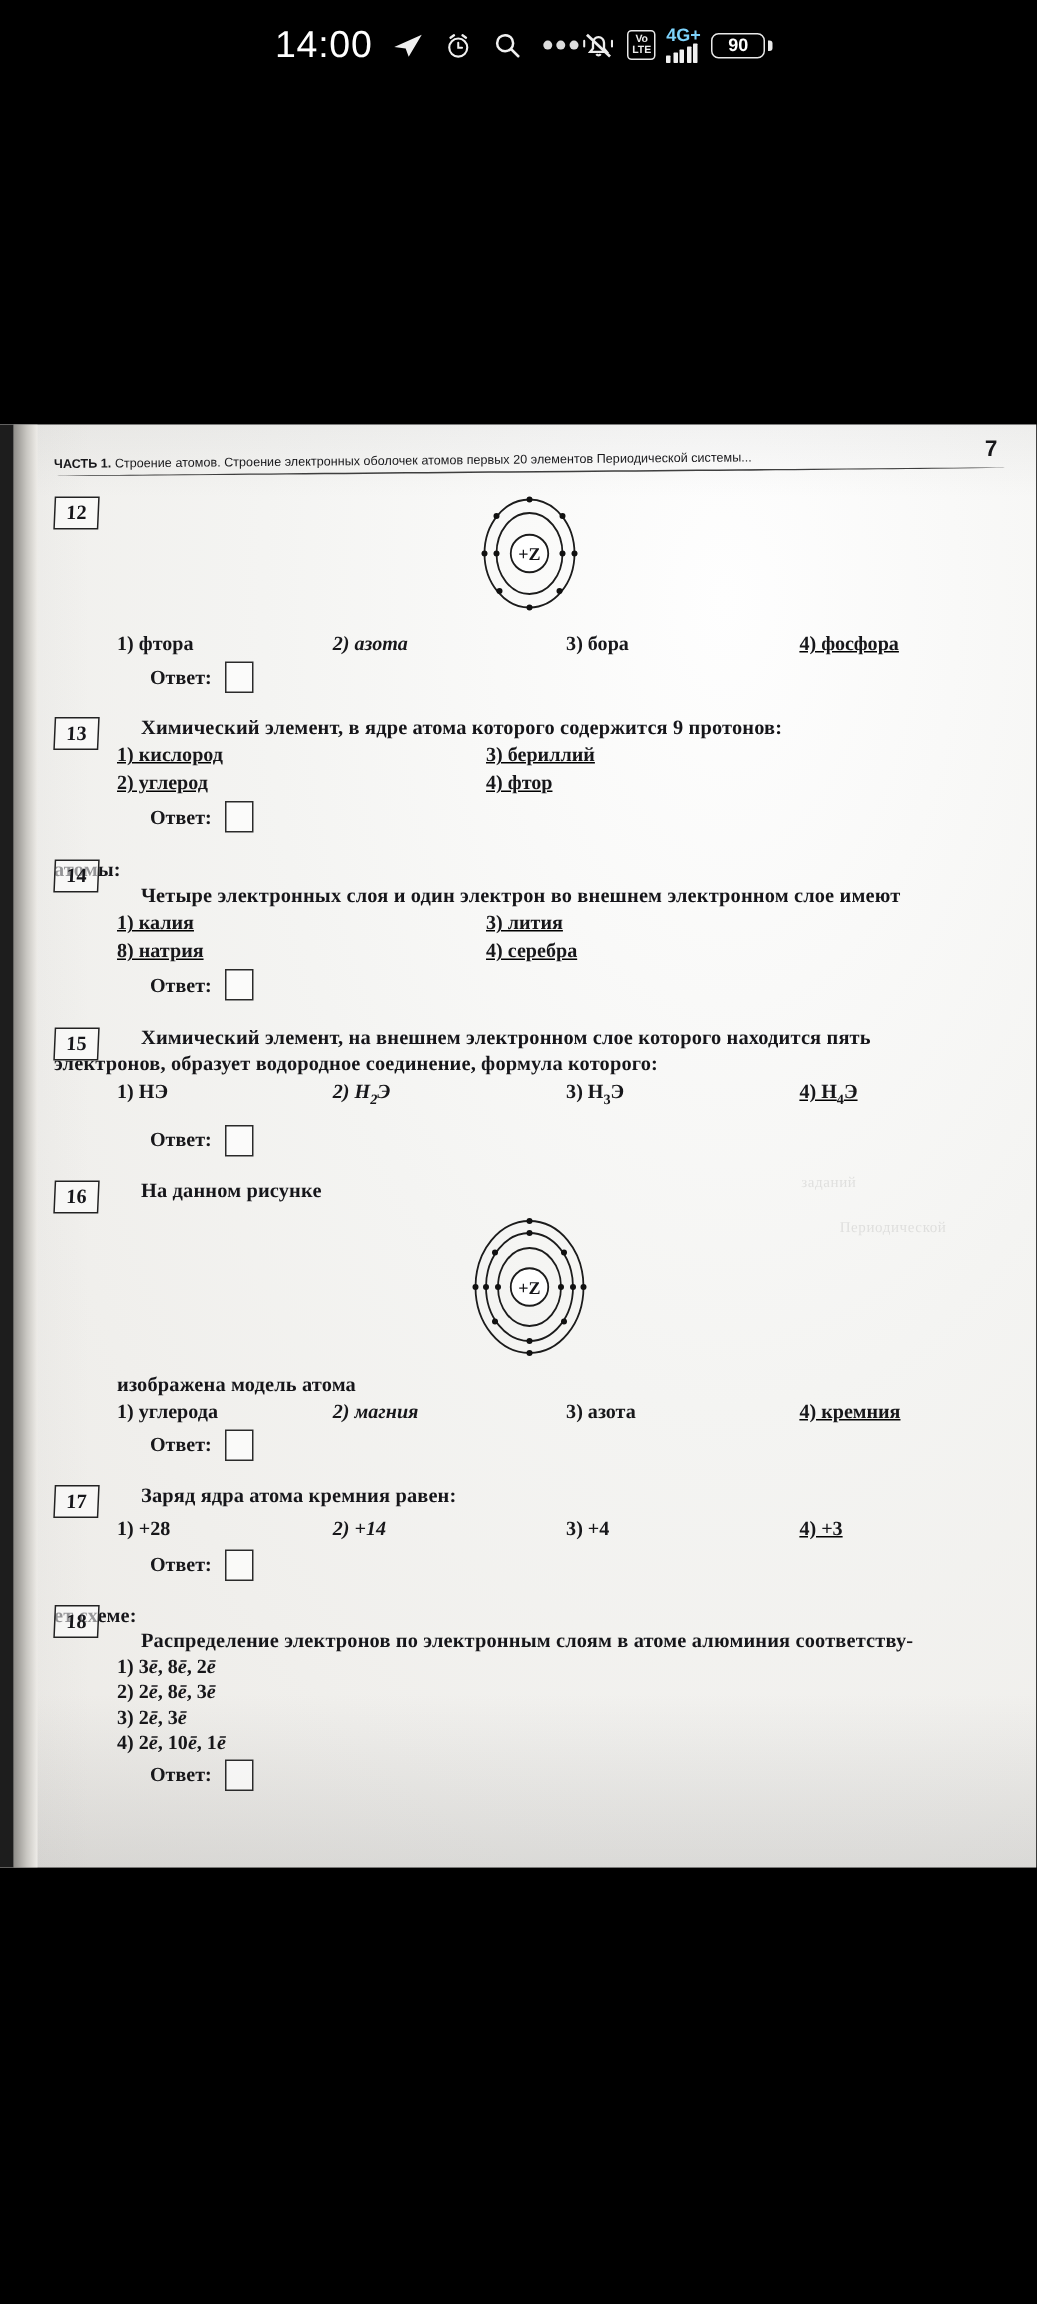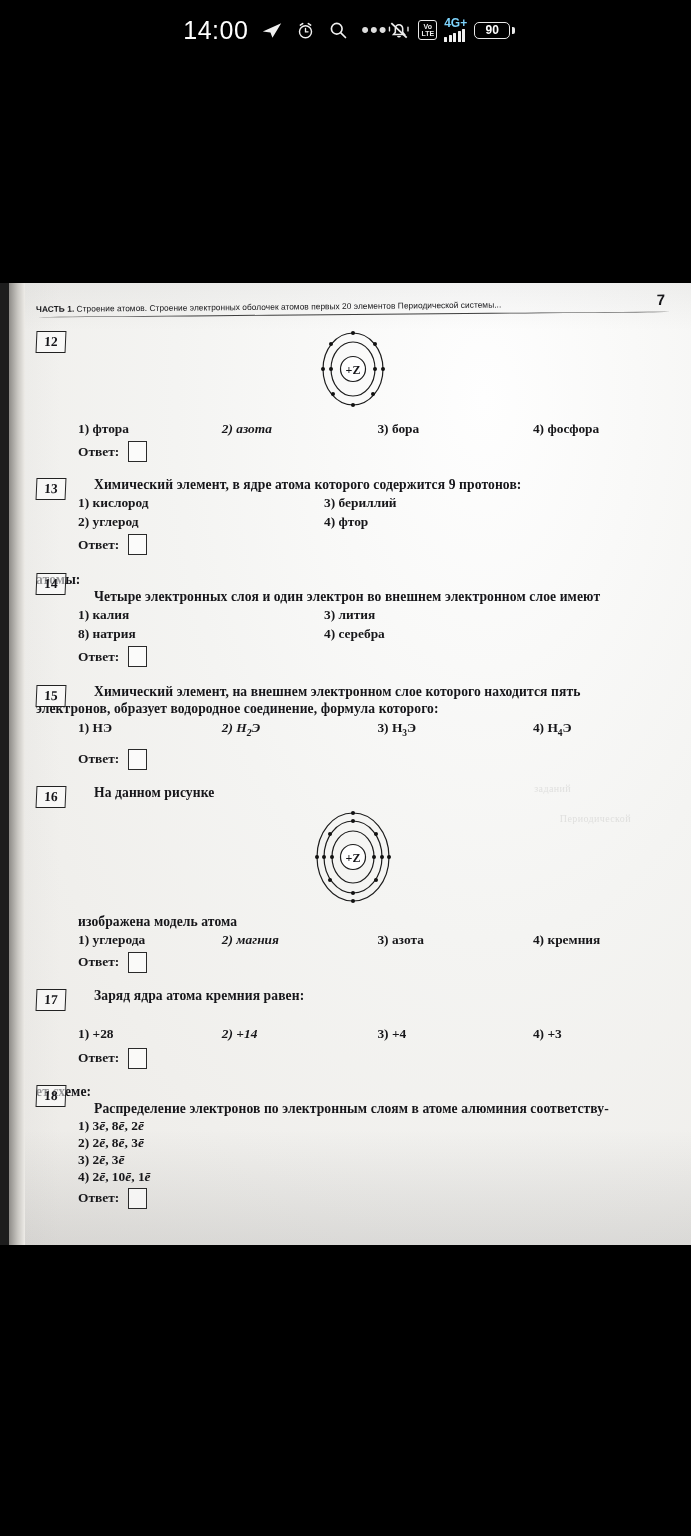--- a/index.html
+++ b/index.html
@@ -96,32 +96,32 @@
     font-size: 13.6px; line-height: 17px; color: #16161a; font-weight: 700;
     letter-spacing: .1px;
   }
   .qtext.indent { text-indent: 58px; text-align: justify; }
 
   .opts { display: flex; margin-top: 2px; }
   .opts.row4 { justify-content: flex-start; }
   .opts.row4 > div:nth-child(1){ width: 148px; margin-left: 42px; }
   .opts.row4 > div:nth-child(2){ width: 160px; font-style: italic; }
   .opts.row4 > div:nth-child(3){ width: 160px; }
-  .opts.row4 > div:nth-child(4){ width: 140px; }
+  .opts.row4 > div:nth-child(4){ width: 140px; text-decoration: underline; }
   .opt { font-size: 13.4px; font-weight: 700; color: #17171a; line-height: 19px; white-space: nowrap;}
   .opt sub { font-size: 9.5px; }
 
   .opts2col { margin-left: 42px; }
-  .opts2col .line { display: flex; line-height: 18px; }
+  .opts2col .line { display: flex; line-height: 18px; text-decoration: underline; }
   .opts2col .line > span:first-child { width: 246px; }
 
   .optcol { margin-left: 42px; }
   .optcol .opt { line-height: 17px; }
 
-  .ansrow { display: flex; align-items: center; gap: 9px; margin-left: 42px; margin-top: 3px; }
+  .ansrow { display: flex; align-items: center; gap: 9px; margin-left: 64px; margin-top: 3px; }
   .ansrow .lbl { font-size: 13.4px; font-weight: 700; color: #17171a; }
   .ansbox { width: 19px; height: 21px; border: 1.3px solid #2a2a2a; background: rgba(255,255,255,.65); }
 
   
   .atomwrap { display: flex; justify-content: center; }
   .ital { font-style: italic; }
 
   
   .ghost {
     position:absolute; right:18px; color: rgba(110,110,110,.17);
@@ -349,21 +349,21 @@
             <span class="lbl">Ответ:</span>
             <span class="ansbox"></span>
           </div>
         </div>
       </div>
 
       <div class="qblock" style="margin-top:14px">
         <div class="qnum">17</div>
         <div class="qbody">
           <div class="qtext indent">Заряд ядра атома кремния равен:</div>
-          <div class="opts row4" style="margin-top:20px">
+          <div class="opts row4" style="margin-top:4px">
             <div><span class="opt">1) +28</span></div>
             <div><span class="opt">2) +14</span></div>
             <div><span class="opt">3) +4</span></div>
             <div><span class="opt">4) +3</span></div>
           </div>
           <div class="ansrow" style="margin-top:5px">
             <span class="lbl">Ответ:</span>
             <span class="ansbox"></span>
           </div>
         </div>

